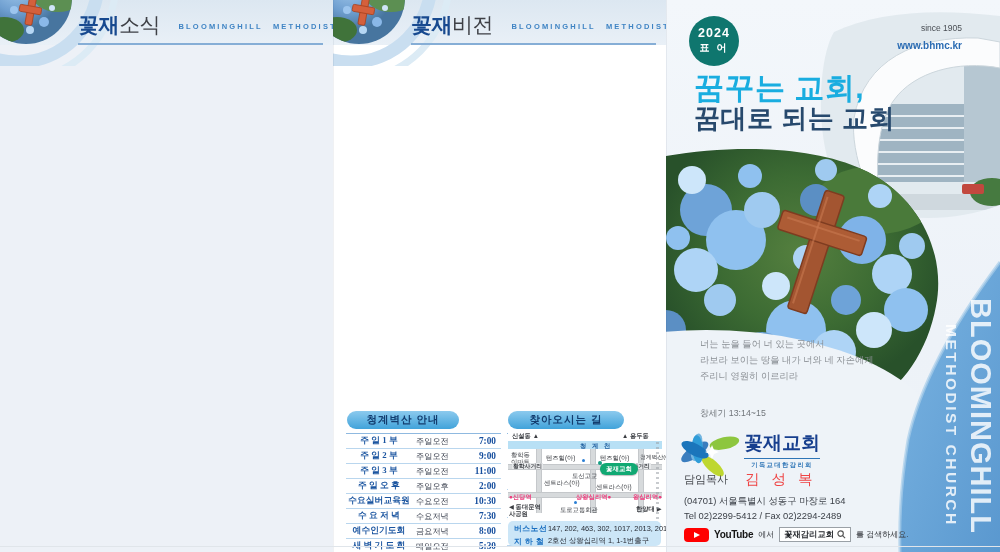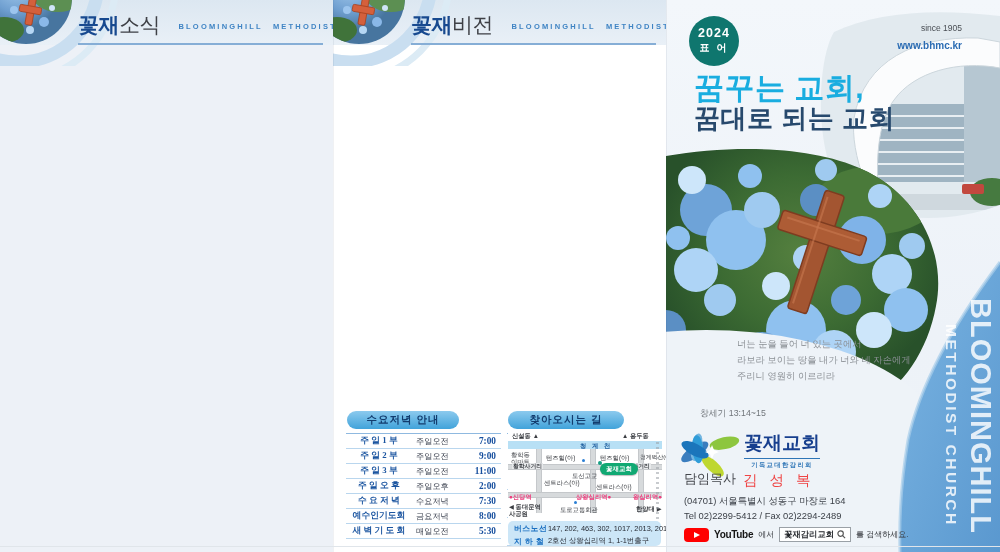--- a/index.html
+++ b/index.html
@@ -68,29 +68,29 @@
   
   .cover-art{position:absolute;left:666px;top:0;width:334px;height:552px;}
   .badge{position:absolute;left:689px;top:16px;width:50px;height:50px;border-radius:50%;
     background:#0f766e;color:#ffffff;text-align:center;}
   .badge .b1{font-size:12.5px;font-weight:700;letter-spacing:1px;margin-top:10px;}
   .badge .b2{font-size:10px;font-weight:700;letter-spacing:2px;margin-top:1px;}
   .since{position:absolute;left:890px;top:23px;width:72px;text-align:right;font-size:8.5px;color:#4a4f55;}
   .website{position:absolute;left:872px;top:40px;width:90px;text-align:right;font-size:10px;font-weight:700;color:#2b6cb3;}
   .cov-title1{position:absolute;left:694px;top:68px;font-size:30px;font-weight:800;color:#19ade0;letter-spacing:.5px;}
   .cov-title2{position:absolute;left:694px;top:101px;font-size:26px;font-weight:800;color:#27496d;letter-spacing:.5px;}
-  .verse{position:absolute;left:700px;top:336px;font-size:9.3px;color:#8b9095;line-height:16px;margin-left:37px;}
+  .verse{position:absolute;left:700px;top:336px;font-size:9.3px;color:#8b9095;line-height:16px;}
   .verse-ref{position:absolute;left:700px;top:408px;font-size:8.8px;color:#71767b;}
   .logo-svg{position:absolute;left:678px;top:422px;}
   .logo-text{position:absolute;left:744px;top:430px;}
   .logo-name{font-size:19px;font-weight:800;color:#173f8e;letter-spacing:0;}
   .logo-sub{margin-top:2px;border-top:1.5px solid #2e75b6;padding-top:2px;
     font-size:6.3px;font-weight:700;color:#2e75b6;letter-spacing:1.4px;text-align:center;}
   .pastor{position:absolute;left:684px;top:470px;display:flex;align-items:flex-end;}
-  .pastor-lbl{font-size:13px;color:#44474c;margin-right:7px;padding-bottom:2px;}
+  .pastor-lbl{font-size:11px;color:#44474c;margin-right:17px;padding-bottom:2px;}
   .pastor-name{font-size:14.5px;font-weight:400;color:#ef4444;letter-spacing:4px;text-align:right;}
   .addr{position:absolute;left:684px;top:495px;font-size:9.4px;color:#3a3f46;}
   .phone{position:absolute;left:684px;top:510px;font-size:9.4px;color:#3a3f46;}
   .ytrow{position:absolute;left:684px;top:527px;display:flex;align-items:center;gap:5px;}
   .yt-badge{width:25px;height:14px;background:#ff0000;border-radius:4px;position:relative;}
   .yt-badge::after{content:"";position:absolute;left:10px;top:4px;border-left:6px solid #ffffff;
     border-top:3px solid transparent;border-bottom:3px solid transparent;}
   .yt-word{font-size:10px;font-weight:800;color:#161616;letter-spacing:-0.3px;}
   .yt-small{font-size:8px;color:#34373c;}
   .yt-search{display:flex;align-items:center;gap:3px;border:1px solid #9aa0a6;background:#ffffff;
@@ -174,21 +174,21 @@
         </g>
       </svg>
       <div class="phdr-text">
         <span class="t-bold">꽃재</span><span class="t-rest">비전</span>
         <span class="phdr-sub">BLOOMINGHILL METHODIST CHURCH</span>
       </div>
       <div class="phdr-line"></div>
     </header>
   </section>
 
-  <div class="pill pill-worship">수요저녁 안내</div>
+  <div class="pill pill-worship">청계벽산 안내</div>
 
   <div class="wtable">
     <div class="wrow">
         <span class="w-name">주 일 1 부</span>
         <span class="w-tlabel">주일오전</span>
         <span class="w-tval">7:00</span>
       </div>
     <div class="wrow">
         <span class="w-name">주 일 2 부</span>
         <span class="w-tlabel">주일오전</span>
@@ -196,20 +196,25 @@
       </div>
     <div class="wrow">
         <span class="w-name">주 일 3 부</span>
         <span class="w-tlabel">주일오전</span>
         <span class="w-tval">11:00</span>
       </div>
     <div class="wrow">
         <span class="w-name">주 일 오 후</span>
         <span class="w-tlabel">주일오후</span>
         <span class="w-tval">2:00</span>
+      </div>
+    <div class="wrow">
+        <span class="w-name">수요실버교육원</span>
+        <span class="w-tlabel">수요오전</span>
+        <span class="w-tval">10:30</span>
       </div>
     <div class="wrow">
         <span class="w-name">수 요 저 녁</span>
         <span class="w-tlabel">수요저녁</span>
         <span class="w-tval">7:30</span>
       </div>
     <div class="wrow">
         <span class="w-name">예수인기도회</span>
         <span class="w-tlabel">금요저녁</span>
         <span class="w-tval">8:00</span>

